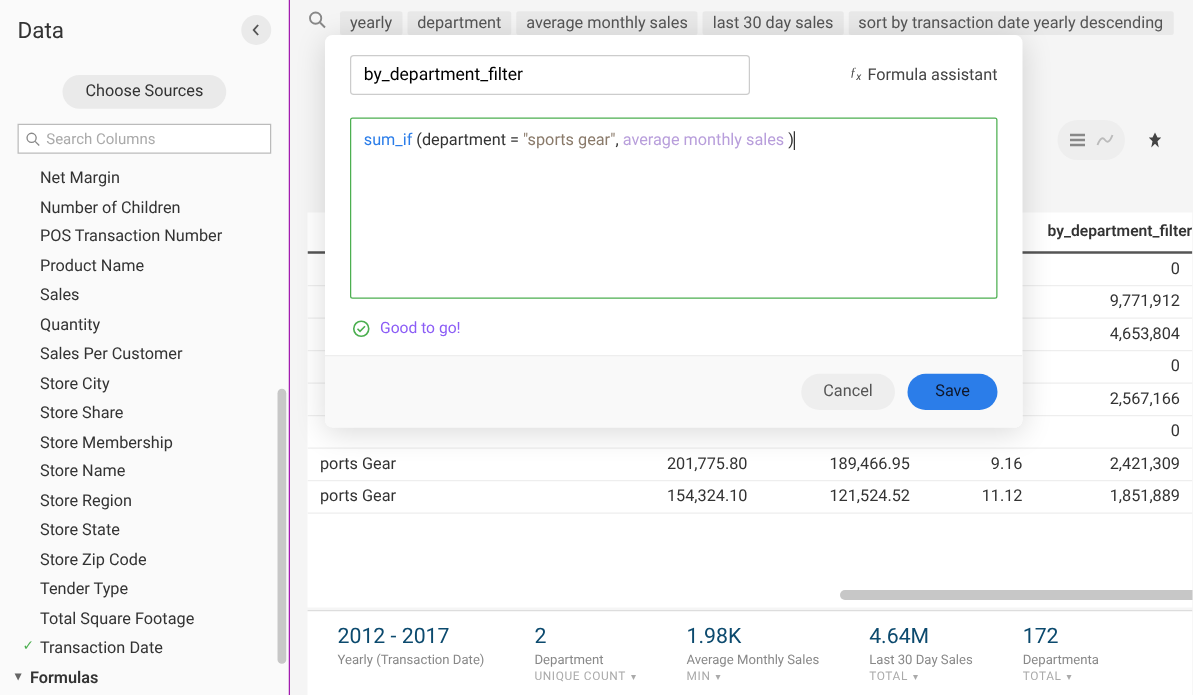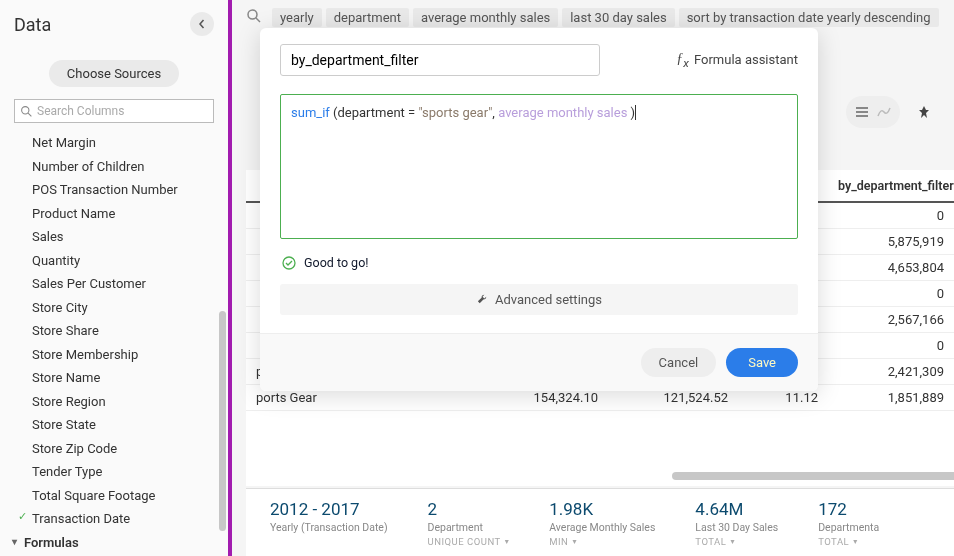--- a/index.html
+++ b/index.html
@@ -1,19 +1,19 @@
 <!DOCTYPE html>
 <html><head>
 <meta charset="utf-8">
 <style>
   * { box-sizing: border-box; margin: 0; padding: 0; font-family: -apple-system, BlinkMacSystemFont, "Segoe UI", Roboto, Helvetica, Arial, sans-serif; }
   body { width: 954px; height: 556px; background: #f5f5f5; position: relative; overflow: hidden; color: #333; }
   
   
-  .sidebar { position: absolute; left: 0; top: 0; width: 232px; height: 556px; background: #fafafa; border-right: 4px solid #a21caf; }
+  .sidebar { position: absolute; left: 0; top: 0; width: 232px; height: 556px; background: #fafafa; border-right: 1px solid #a21caf; }
   .sidebar-header { display: flex; align-items: center; justify-content: space-between; padding: 12px 14px; }
   .sidebar-title { font-size: 18px; font-weight: 400; color: #333; }
   .collapse-toggle { width: 24px; height: 24px; border-radius: 50%; background: #eaeaea; display: flex; align-items: center; justify-content: center; cursor: pointer; }
   .collapse-toggle svg { width: 10px; height: 10px; }
   .choose-sources { margin: 12px auto; display: block; padding: 6px 18px; background: #eaeaea; border: none; border-radius: 14px; font-size: 13px; color: #333; cursor: pointer; }
   .search-wrap { margin: 8px 14px; position: relative; }
   .search-wrap svg { position: absolute; left: 6px; top: 6px; width: 13px; height: 13px; fill: #888; }
   .search-input { width: 100%; padding: 4px 6px 4px 22px; border: 1px solid #bbb; font-size: 12px; color: #c2410c; background: #fff; }
   .search-input::placeholder { color: #aaa; }
   .col-list { margin-top: 6px; overflow: hidden; font-size: 13px; color: #333; position: relative; }
@@ -55,33 +55,33 @@
   .stat-val { font-size: 17px; font-weight: 400; color: #0c4a6e; }
   .stat-label { font-size: 10.5px; color: #888; }
   .stat-sub { font-size: 9.5px; color: #aaa; text-transform: uppercase; letter-spacing: 0.5px; display: flex; align-items: center; gap: 4px; }
   .stat-sub::after { content: "▾"; font-size: 8px; }
   
   
   .modal { position: absolute; left: 260px; top: 28px; width: 558px; background: #fff; border-radius: 6px; box-shadow: 0 4px 24px rgba(0,0,0,0.15); z-index: 100; overflow: hidden; }
   .modal-top { padding: 16px 20px 10px; display: flex; align-items: center; justify-content: space-between; }
   .formula-name { border: 1px solid #ccc; padding: 7px 10px; font-size: 14px; width: 320px; border-radius: 3px; }
   .formula-assistant { font-size: 13px; color: #444; display: flex; align-items: center; gap: 5px; cursor: pointer; }
-  .formula-assistant .fx { font-style: italic; font-family: serif; font-size: 14px; }
+  .formula-assistant .fx { font-style: italic; font-family: serif; font-size: 10px; }
   .formula-editor { margin: 8px 20px; border: 1px solid #4caf50; border-radius: 2px; height: 145px; padding: 10px; font-size: 13px; font-family: inherit; }
   .formula-editor .fn { color: #2b7de9; }
   .formula-editor .str { color: #8a7a6a; }
   .formula-editor .col { color: #b89edb; }
   .formula-editor .cursor { border-right: 1px solid #333; animation: blink 1s infinite; }
   @keyframes blink { 50% { border-color: transparent; } }
-  .status-row { padding: 8px 22px 14px; display: flex; align-items: center; gap: 8px; font-size: 12.5px; color: #0f172a; }
+  .status-row { padding: 8px 22px 14px; display: flex; align-items: center; gap: 8px; font-size: 12.5px; color: #8b5cf6; }
   .status-row svg { width: 14px; height: 14px; }
   .adv-settings { margin: 0 20px 18px; padding: 8px; background: #f5f5f5; border-radius: 3px; text-align: center; font-size: 13px; color: #555; cursor: pointer; display: flex; align-items: center; justify-content: center; gap: 6px; }
   .modal-footer { background: #f9f9f9; padding: 14px 20px; display: flex; justify-content: flex-end; gap: 10px; border-top: 1px solid #eee; }
   .btn-cancel { padding: 7px 18px; background: #eee; border: none; border-radius: 16px; font-size: 13px; color: #555; cursor: pointer; }
-  .btn-save { padding: 7px 22px; background: #2b7de9; border: none; border-radius: 16px; font-size: 13px; color: #fef9c3; cursor: pointer; }
+  .btn-save { padding: 7px 22px; background: #2b7de9; border: none; border-radius: 16px; font-size: 13px; color: #0f172a; cursor: pointer; }
 </style>
 </head>
 <body>
 
 <div class="sidebar">
   <div class="sidebar-header">
     <div class="sidebar-title">Data</div>
     <div class="collapse-toggle">
       <svg viewBox="0 0 10 10">
           <path d="M6.5 1 L3 5 L6.5 9" stroke="#555" stroke-width="1.5" fill="none"></path>
@@ -158,21 +158,21 @@
           <div class="td" style="width:130px"></div>
           <div class="td" style="width:130px"></div>
           <div class="td" style="width:90px"></div>
           <div class="td col-filter">0</div>
         </div>
         <div class="table-row">
           <div class="td dept"></div>
           <div class="td" style="width:130px"></div>
           <div class="td" style="width:130px"></div>
           <div class="td" style="width:90px"></div>
-          <div class="td col-filter">5,875,919</div>
+          <div class="td col-filter">9,771,912</div>
         </div>
         <div class="table-row">
           <div class="td dept"></div>
           <div class="td" style="width:130px"></div>
           <div class="td" style="width:130px"></div>
           <div class="td" style="width:90px"></div>
           <div class="td col-filter">4,653,804</div>
         </div>
         <div class="table-row">
           <div class="td dept"></div>
@@ -255,23 +255,17 @@
   <div class="formula-editor">
     <span class="fn">sum_if</span><span> (</span><span>department</span><span> = </span><span class="str">"sports gear"</span><span>, </span><span class="col">average monthly sales</span><span> )</span><span class="cursor"></span>
   </div>
   <div class="status-row">
     <svg viewBox="0 0 14 14">
         <circle cx="7" cy="7" r="6" stroke="#4caf50" stroke-width="1.3" fill="none"></circle>
         <path d="M4 7 L6 9 L10 5" stroke="#4caf50" stroke-width="1.3" fill="none"></path>
       </svg>
     <span>Good to go!</span>
   </div>
-  <div class="adv-settings">
-    <svg width="13" height="13" viewBox="0 0 14 14">
-        <path d="M9 2 A3 3 0 0 0 6 5 L2 9 L4 11 L8 7 A3 3 0 0 0 11 4 L9 6 L7 4 Z" fill="#555"></path>
-      </svg>
-    <span>Advanced settings</span>
-  </div>
   <div class="modal-footer">
     <button class="btn-cancel">Cancel</button>
     <button class="btn-save">Save</button>
   </div>
 </div>
 
 </body></html>

